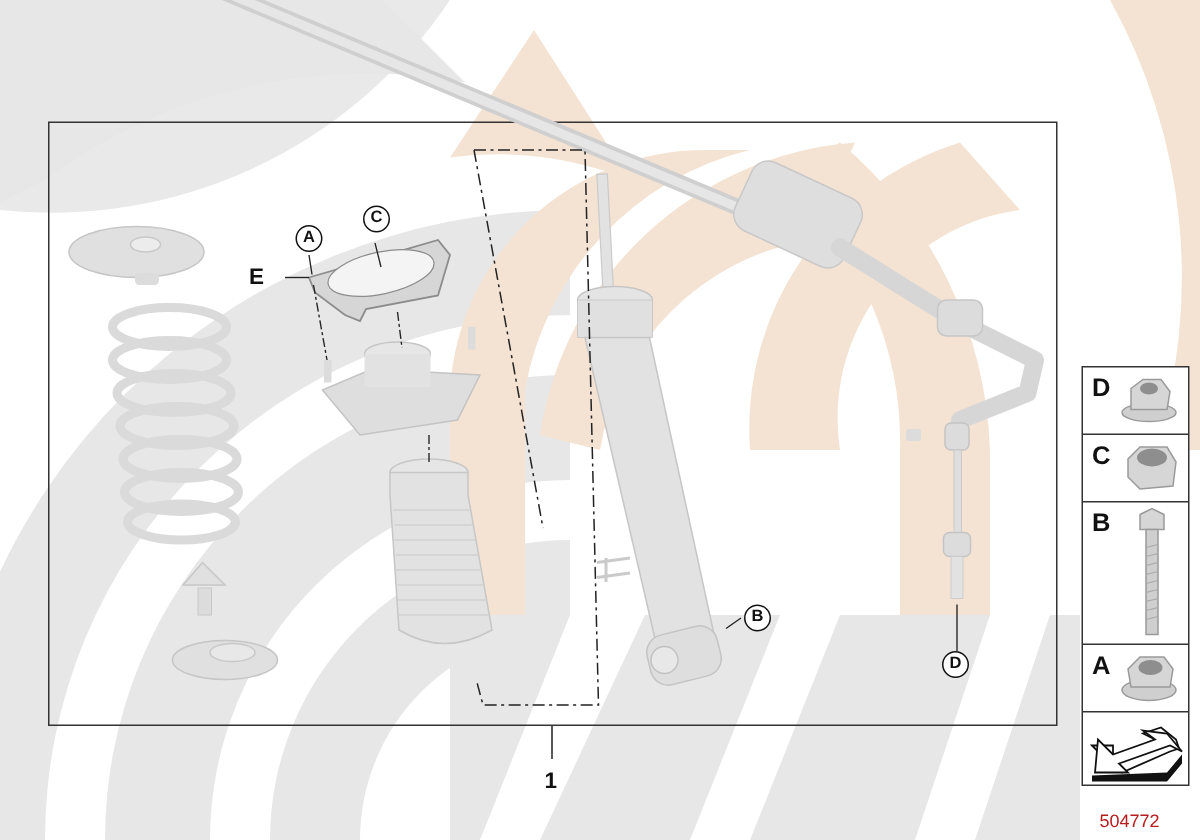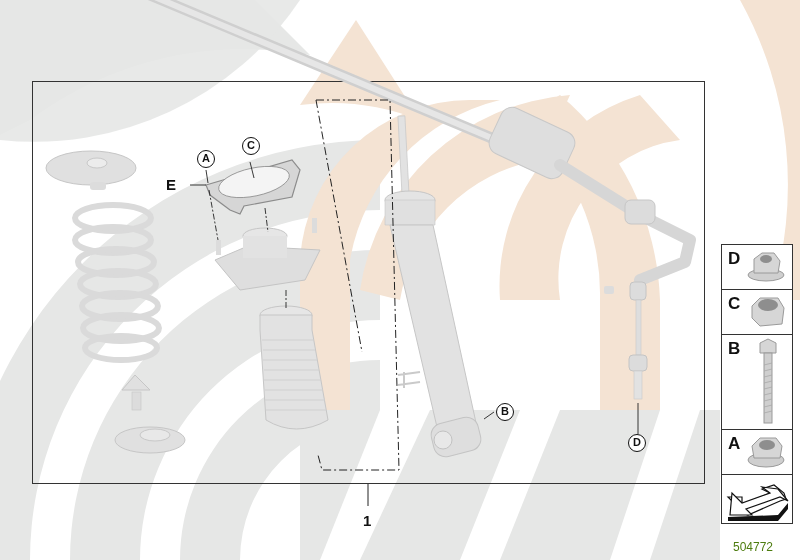--- a/index.html
+++ b/index.html
@@ -7,21 +7,21 @@
   .bg-svg { position: absolute; left: 0; top: 0; width: 800px; height: 560px; }
   .frame { position: absolute; left: 32px; top: 81px; width: 673px; height: 403px; border: 1px solid #333; box-sizing: border-box; }
   .diagram-svg { position: absolute; left: 0; top: 0; width: 800px; height: 560px; }
   .callout { position: absolute; width: 18px; height: 18px; border: 1.6px solid #111; border-radius: 50%; background: #fff; box-sizing: border-box; font-weight: bold; font-size: 11px; line-height: 15px; text-align: center; color: #111; }
   .label-plain { position: absolute; font-weight: bold; font-size: 15px; color: #111; }
   .legend { position: absolute; left: 721px; top: 244px; width: 72px; border: 1px solid #333; background: #fff; box-sizing: border-box; }
   .legend-cell { position: relative; border-bottom: 1px solid #333; box-sizing: border-box; }
   .legend-cell:last-child { border-bottom: none; }
   .legend-letter { position: absolute; left: 6px; top: 4px; font-weight: bold; font-size: 17px; color: #111; }
   .legend-cell svg { position: absolute; left: 0; top: 0; }
-  .image-id { position: absolute; left: 733px; top: 540px; font-size: 12px; color: #4d7c0f; }
+  .image-id { position: absolute; left: 733px; top: 540px; font-size: 12px; color: #b91c1c; }
 </style>
 </head>
 <body>
 
 <svg class="bg-svg" viewBox="0 0 800 560">
 
   <path d="M0 0 L255 0 L310 55 A360 360 0 0 0 30 120 L0 135 Z" fill="#e6e7e6"></path>
   <path d="M0 150 A300 300 0 0 1 300 75 L0 75 Z" fill="#e6e7e6" opacity="0"></path>
 
   <path d="M -40 560 A 420 420 0 0 1 380 140 L 380 210 A 350 350 0 0 0 30 560 Z" fill="#e6e7e6"></path>

